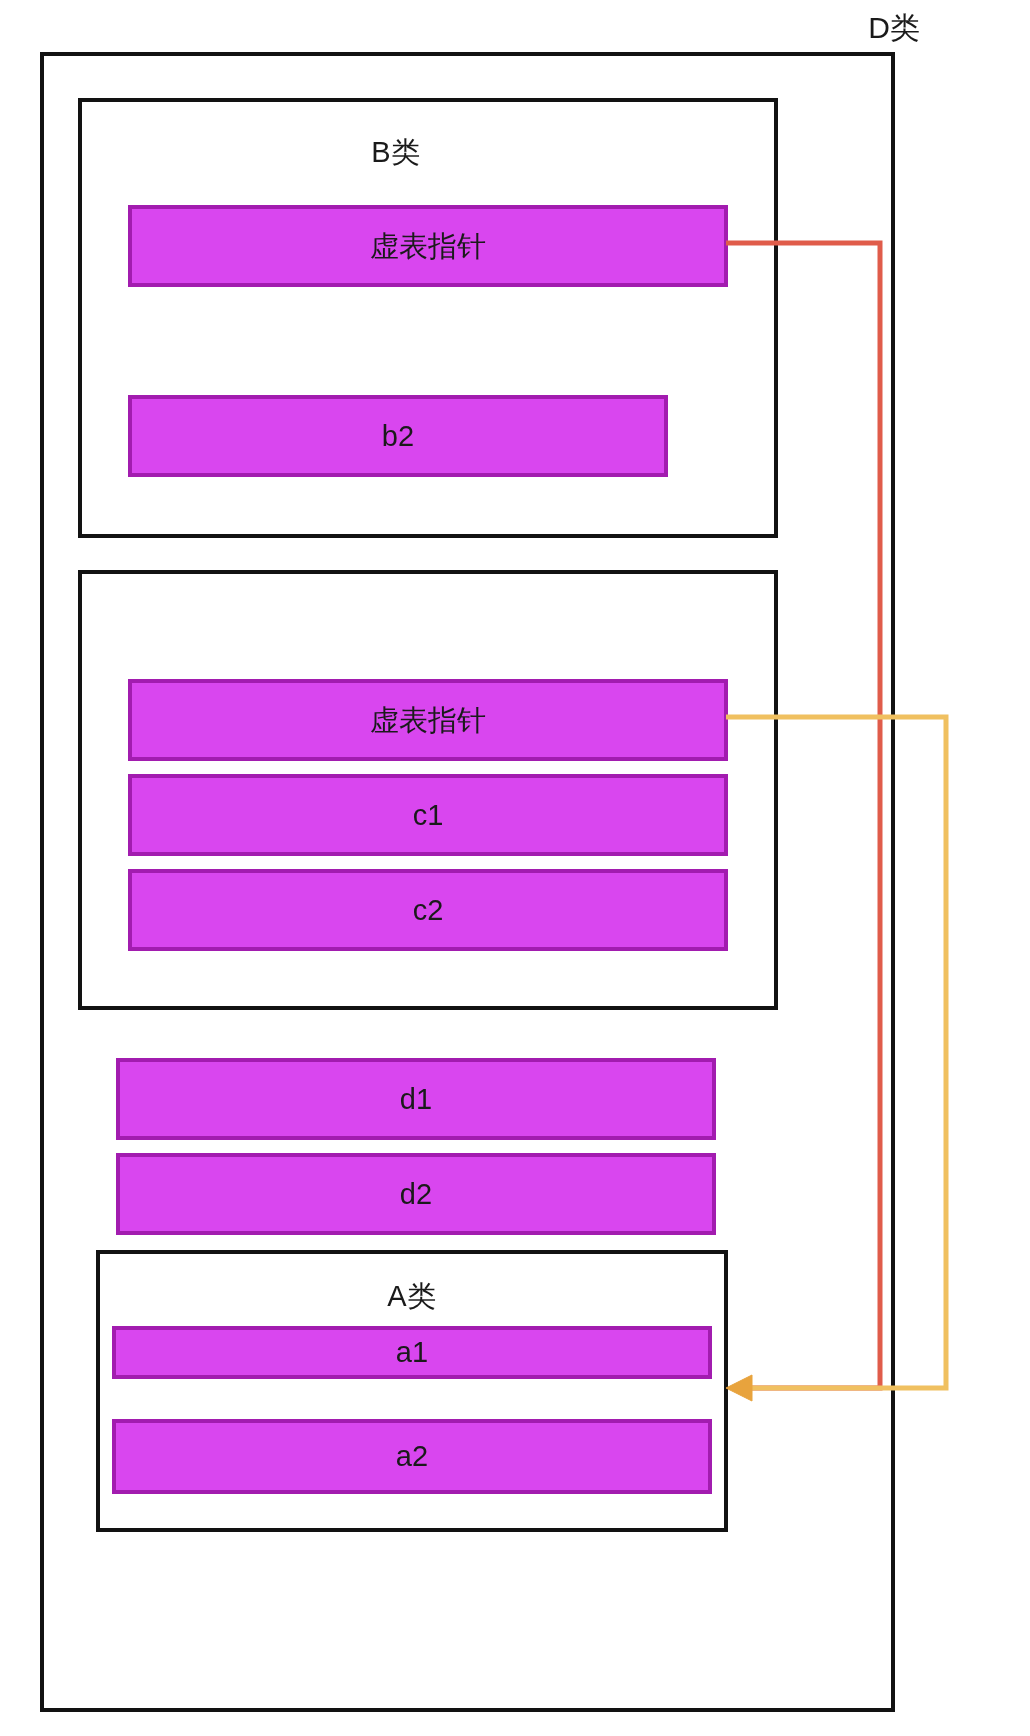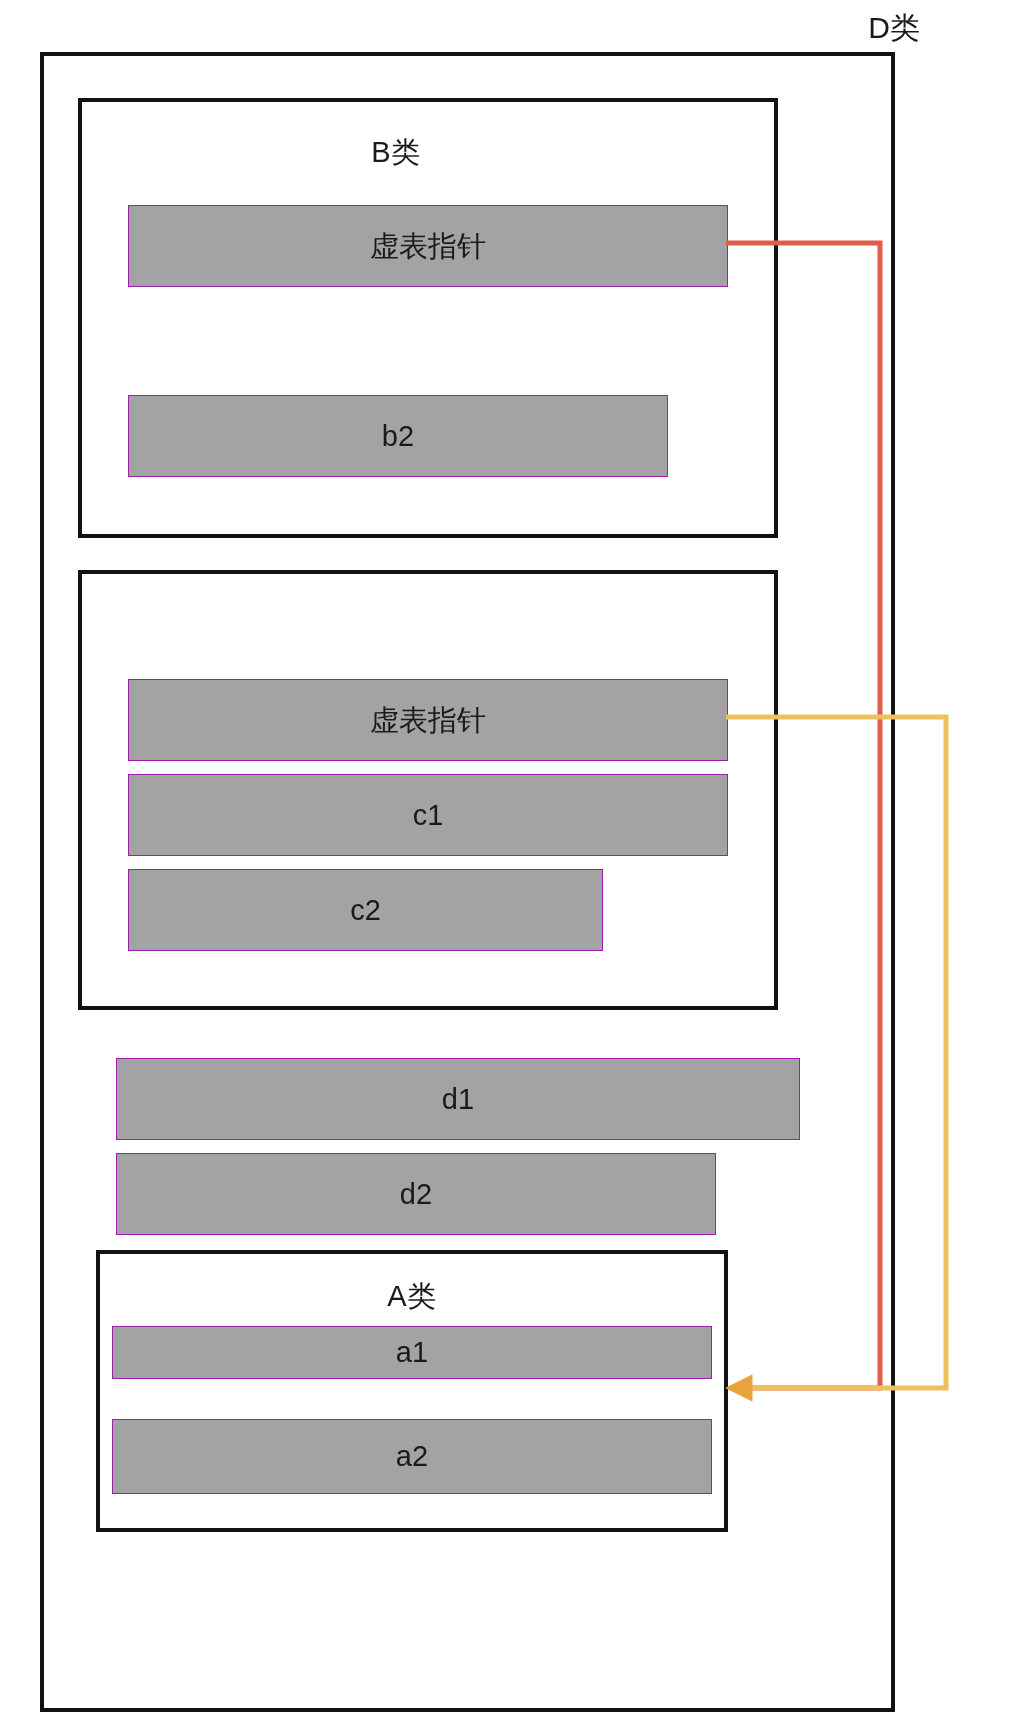--- a/index.html
+++ b/index.html
@@ -38,22 +38,22 @@
     font-size: 29px;
     line-height: 1;
     color: #1a1a1a;
     letter-spacing: 0.5px;
     white-space: nowrap;
   }
 
   .slot {
     position: absolute;
     box-sizing: border-box;
-    background: #a3a3a3;
-    border: 1px solid #a21caf;
+    background: #d946ef;
+    border: 4px solid #a21caf;
     display: flex;
     align-items: center;
     justify-content: center;
   }
   .slot .slot-label {
     font-size: 29px;
     line-height: 1;
     color: #1a1a1a;
     white-space: nowrap;
   }
@@ -129,25 +129,25 @@
   </div>
 
   <div class="box" id="c-box"></div>
 
   <div class="slot" style="left:128px; top:679px; width:600px; height:82px;">
     <span class="slot-label">虚表指针</span>
   </div>
   <div class="slot" style="left:128px; top:774px; width:600px; height:82px;text-align:center;">
     <span class="slot-label">c1</span>
   </div>
-  <div class="slot" style="left:128px; top:869px; width:475px; height:82px;">
+  <div class="slot" style="left:128px; top:869px; width:600px; height:82px;">
     <span class="slot-label">c2</span>
   </div>
 
-  <div class="slot" style="left:116px; top:1058px; width:684px; height:82px;">
+  <div class="slot" style="left:116px; top:1058px; width:600px; height:82px;">
     <span class="slot-label">d1</span>
   </div>
   <div class="slot" style="left:116px; top:1153px; width:600px; height:82px;">
     <span class="slot-label">d2</span>
   </div>
 
   <div class="box" id="a-box"></div>
   <div class="title" id="a-title">A类</div>
 
   <div class="slot" style="left:112px; top:1326px; width:600px; height:53px;align-items:center;">

